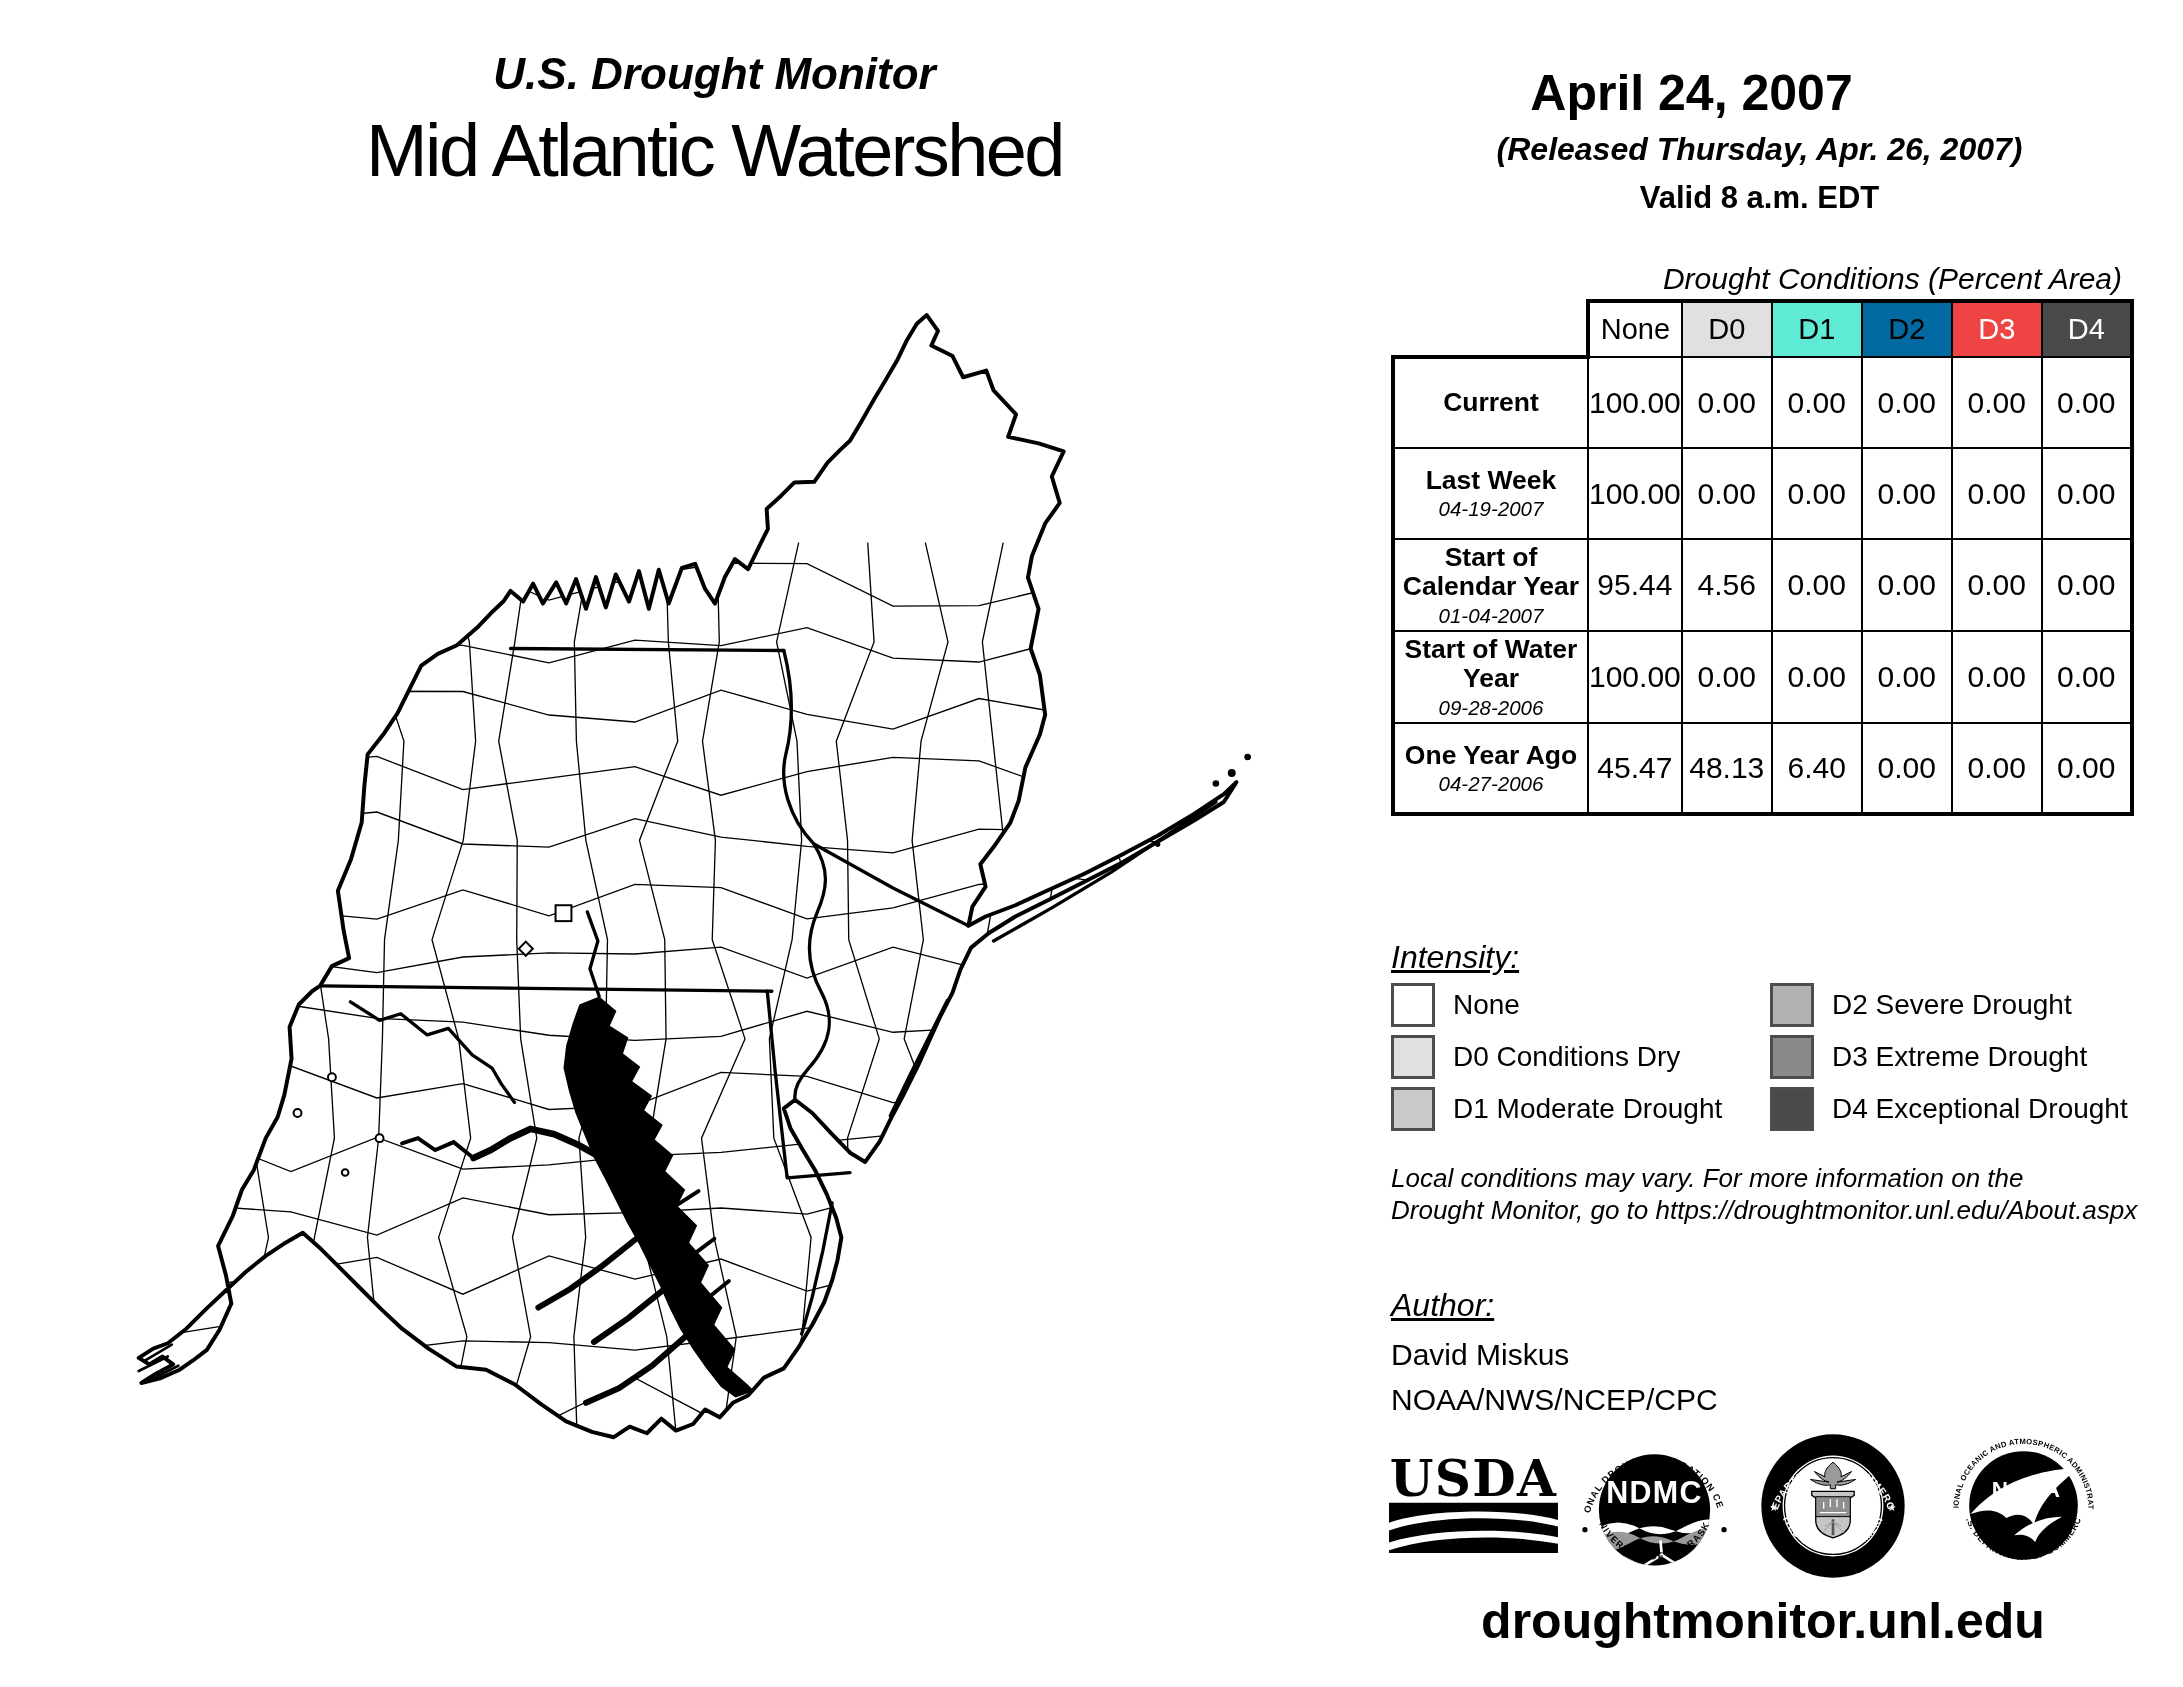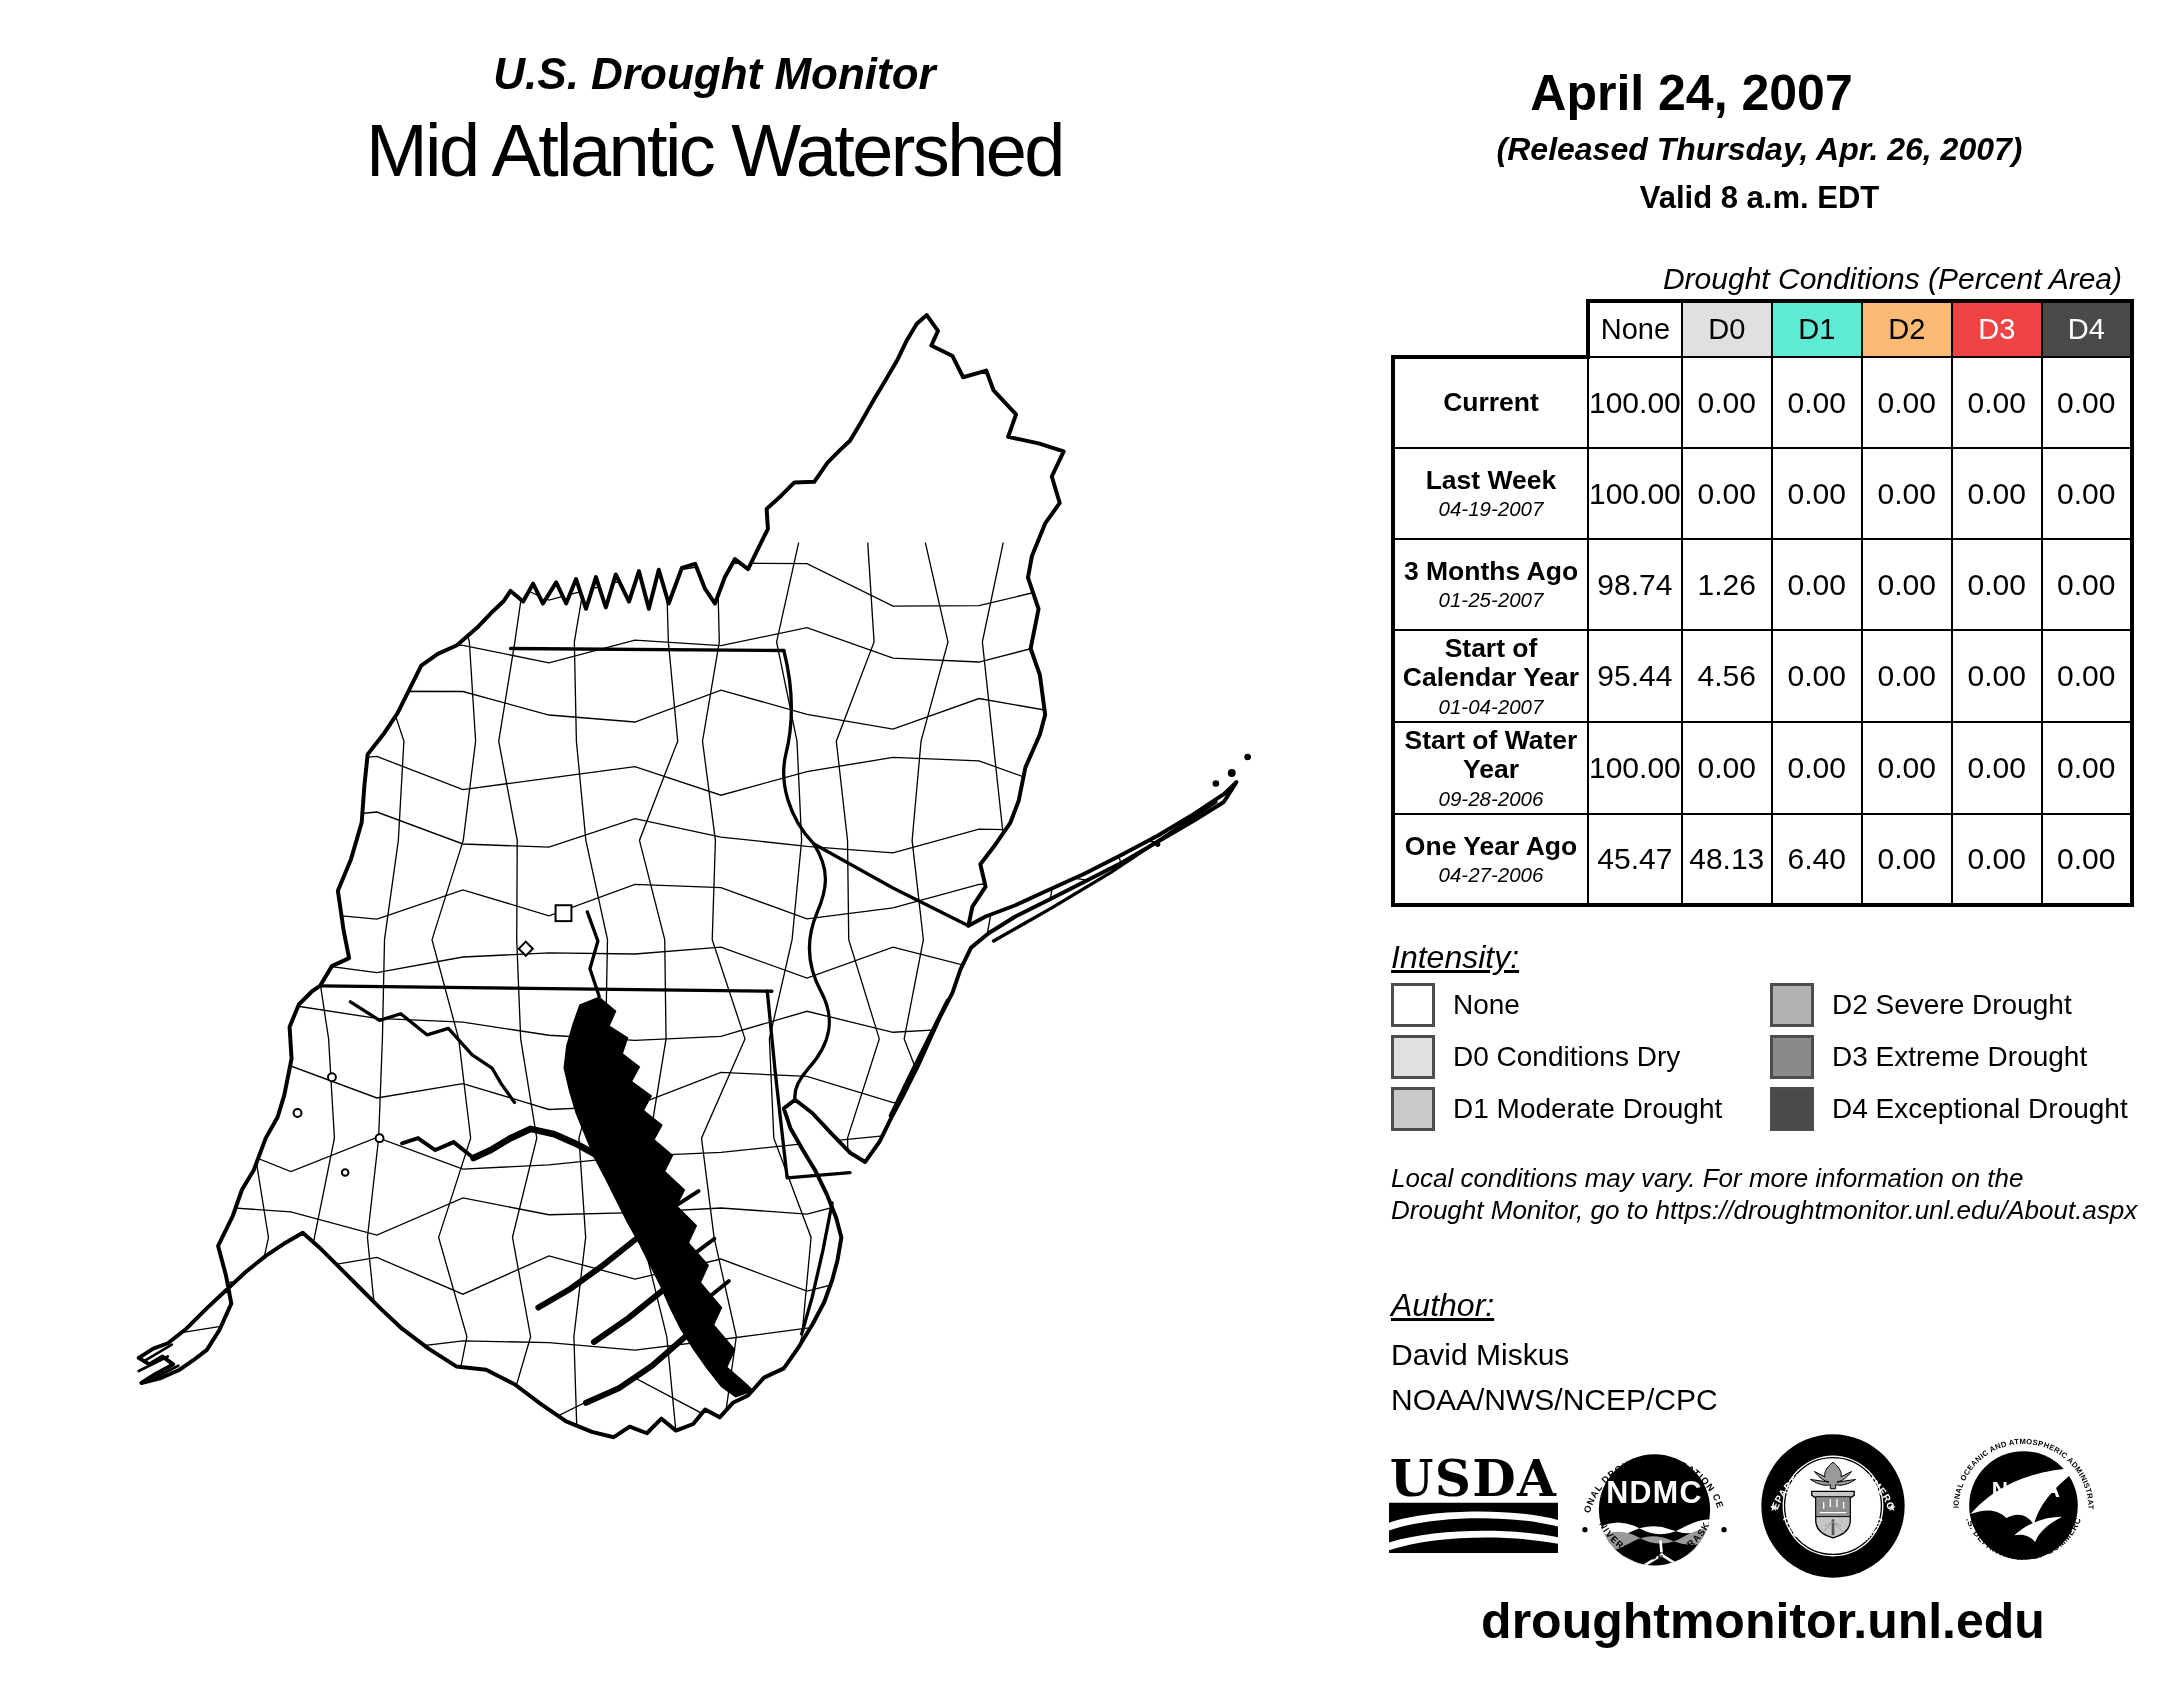--- a/index.html
+++ b/index.html
@@ -179,48 +179,39 @@
     <col style="width:90px">
       <col style="width:90px">
       <col style="width:90px">
   </colgroup>
   <thead>
     <tr>
       <th class="corner"></th>
       <th class="first-data" style="background-color: rgb(255, 255, 255); color: rgb(0, 0, 0);">None</th>
       <th style="background-color: rgb(224, 224, 224); color: rgb(0, 0, 0);">D0</th>
       <th style="background-color: #5eead4; color: rgb(0, 0, 0);">D1</th>
-      <th style="background-color: #fdba74; color: rgb(0, 0, 0);">D2</th>
+      <th style="background-color: #0369a1; color: rgb(0, 0, 0);">D2</th>
       <th style="background-color: #ef4444; color: rgb(255, 255, 255);">D3</th>
       <th class="last-col" style="background-color: rgb(74, 74, 74); color: rgb(255, 255, 255);">D4</th>
     </tr>
   </thead>
   <tbody>
     <tr>
       <th><span>Current</span></th>
       <td>100.00</td>
       <td>0.00</td>
       <td>0.00</td>
       <td>0.00</td>
       <td>0.00</td>
       <td class="last-col">0.00</td>
     </tr>
     <tr>
       <th><span>Last Week</span><span class="row-date">04-19-2007</span></th>
       <td>100.00</td>
       <td>0.00</td>
-      <td>0.00</td>
-      <td>0.00</td>
-      <td>0.00</td>
-      <td class="last-col">0.00</td>
-    </tr>
-    <tr>
-      <th><span>3 Months Ago</span><span class="row-date">01-25-2007</span></th>
-      <td>98.74</td>
-      <td>1.26</td>
       <td>0.00</td>
       <td>0.00</td>
       <td>0.00</td>
       <td class="last-col">0.00</td>
     </tr>
     <tr>
       <th><span>Start of Calendar Year</span><span class="row-date">01-04-2007</span></th>
       <td>95.44</td>
       <td>4.56</td>
       <td>0.00</td>

